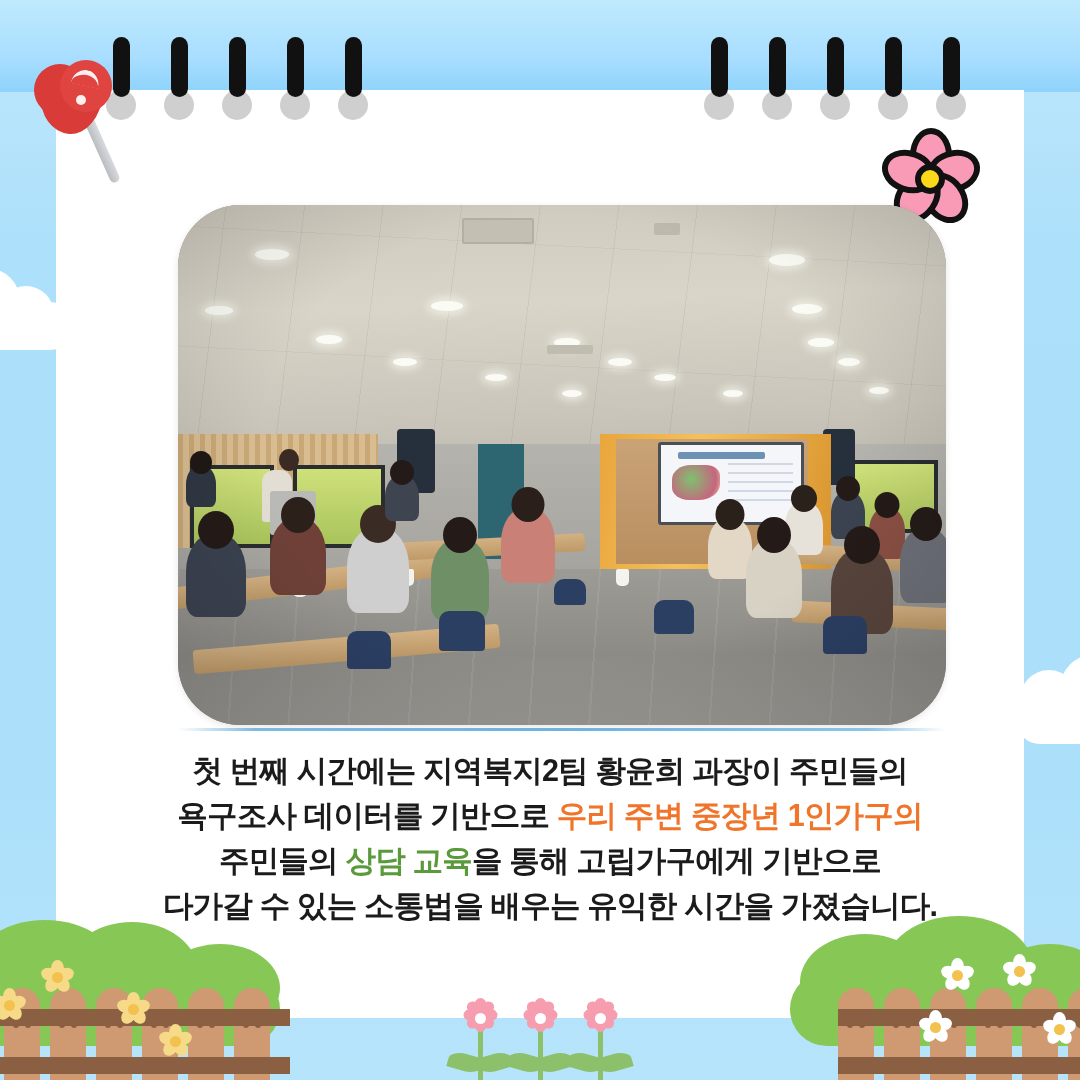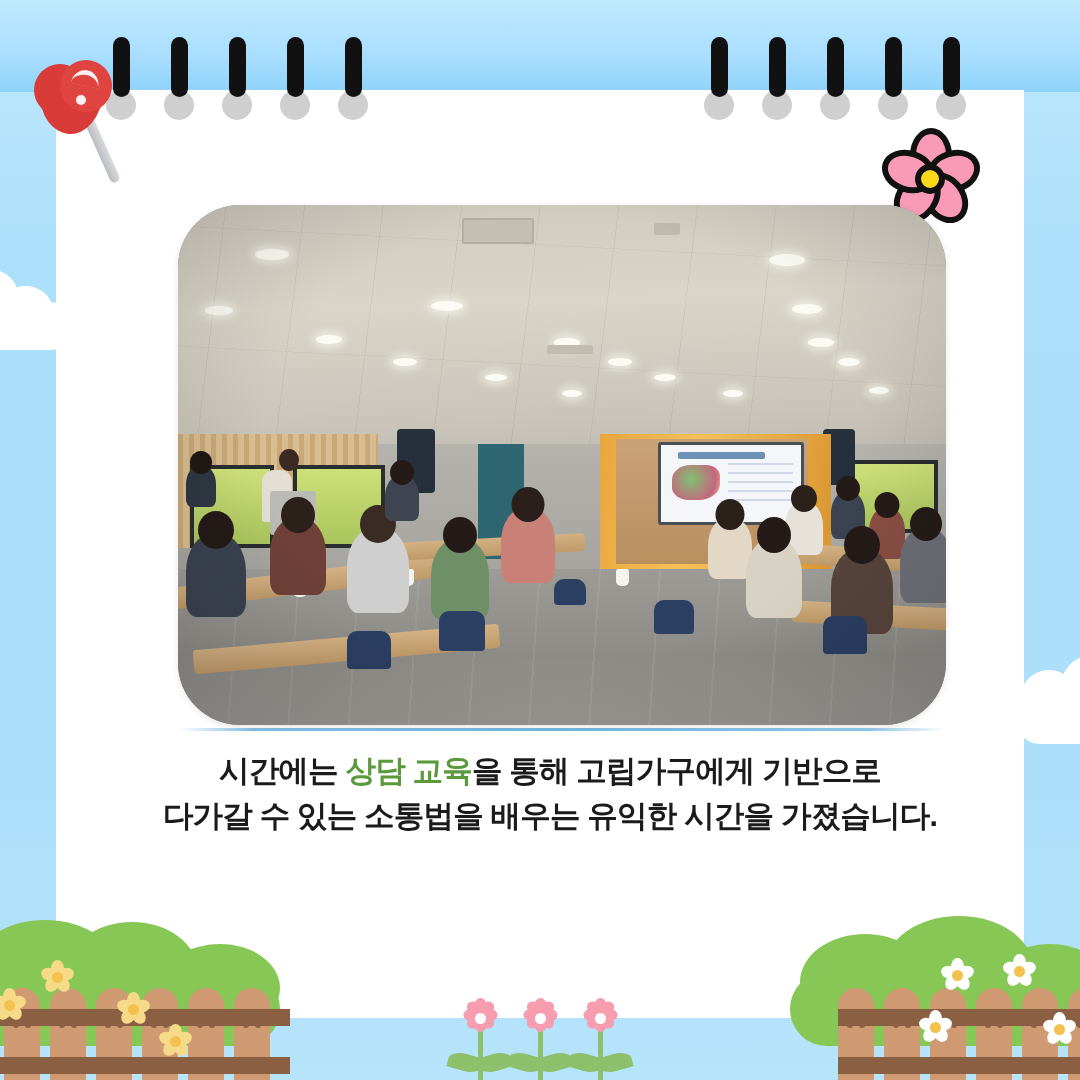--- a/index.html
+++ b/index.html
@@ -457,21 +457,27 @@
     <div class="chair" style="left:84%; top:79%; width:44px; height:38px;"></div>
     <div class="chair" style="left:49%; top:72%; width:32px; height:26px;"></div>
 
     <div class="ph-soft"></div>
   </div>
 
   <div class="divider"></div>
 
   <div class="caption">
     <span class="ln">
-      <span>시간에는 </span><span class="hl-g">상담 교육</span><span>을 통해 고립가구에게 기반으로</span>
+      <span>첫 번째 시간에는 지역복지2팀 황윤희 과장이 주민들의</span>
+    </span>
+    <span class="ln">
+      <span>욕구조사 데이터를 기반으로 </span><span class="hl-o">우리 주변 중장년 1인가구의</span>
+    </span>
+    <span class="ln">
+      <span>주민들의 </span><span class="hl-g">상담 교육</span><span>을 통해 고립가구에게 기반으로</span>
     </span>
     <span class="ln">
       <span>다가갈 수 있는 소통법을 배우는 유익한 시간을 가졌습니다.</span>
     </span>
   </div>
 
   <div class="garden">
 
     <span class="bush" style="left:-30px; bottom:52px; width:150px; height:108px;"></span>
     <span class="bush" style="left:66px;  bottom:58px; width:132px; height:100px;"></span>

